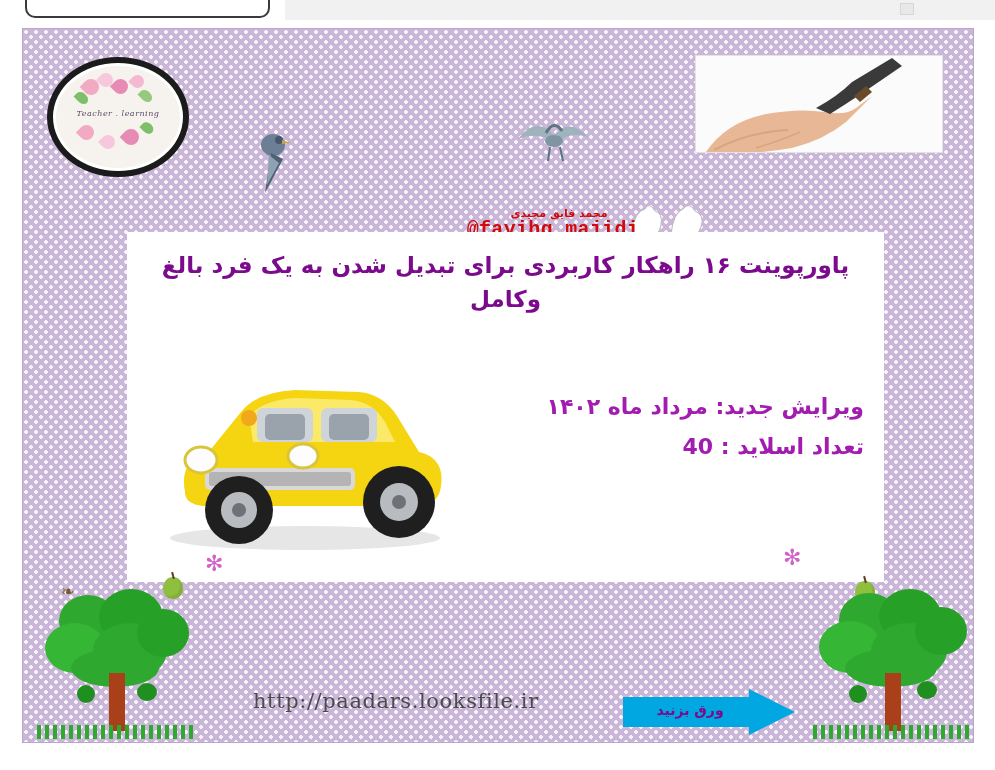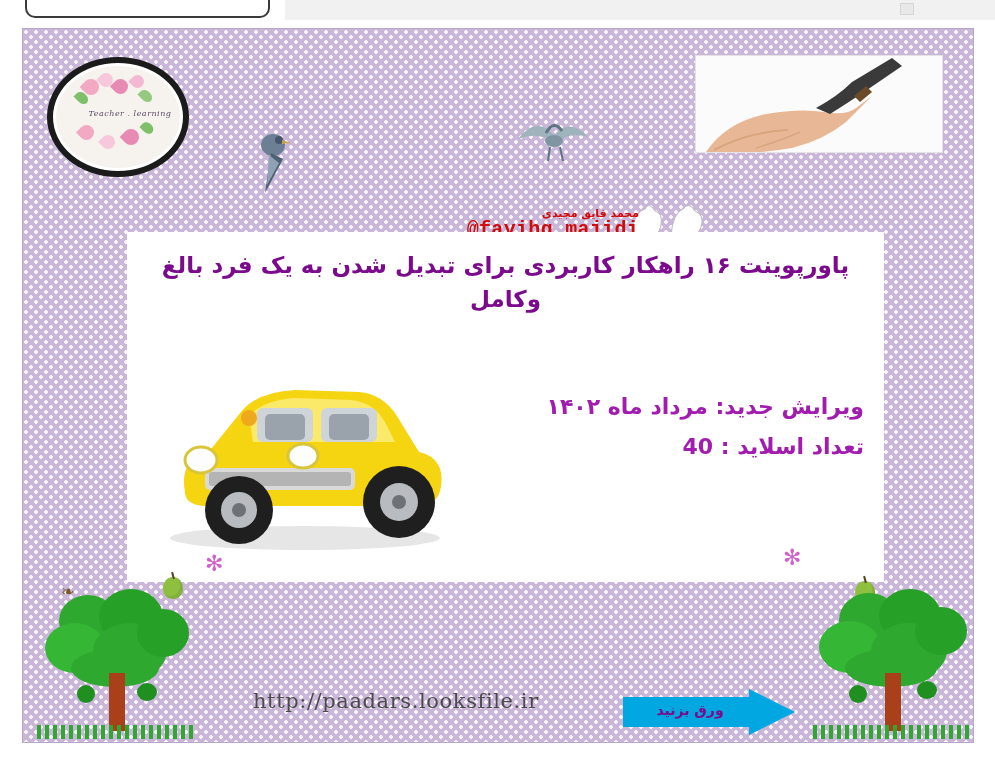--- a/index.html
+++ b/index.html
@@ -48,40 +48,39 @@
     background:#f6f3ef;
     border:6px solid #1b1b1b;
     box-shadow:inset 0 0 0 3px #ffffff;
     overflow:hidden;
   }
   .petal{position:absolute;border-radius:50% 50% 50% 0;transform:rotate(45deg);}
   #logo-text{
     position:absolute;left:0;top:46px;width:100%;text-align:center;
     font-size:8px;color:#5c4a66;font-style:italic;letter-spacing:.5px;
     font-family:"DejaVu Serif", serif;
-    margin-left:12px;
   }
 
   
   #bird-left{position:absolute;left:228px;top:100px;width:48px;height:68px;}
   #bird-mid{position:absolute;left:485px;top:80px;width:90px;height:60px;}
   #hand-pair{position:absolute;left:604px;top:170px;width:82px;height:42px;}
 
   
   #hand-photo{
     position:absolute;left:672px;top:26px;width:248px;height:98px;
     background:
       repeating-linear-gradient(0deg,#f6f6f6 0 3px,#ffffff 3px 6px),
       #ffffff;
     border:1px solid #e3e3e3;box-sizing:border-box;overflow:hidden;
   }
 
   
   #sig-block{
-    position:absolute;left:456px;top:178px;width:160px;
+    position:absolute;left:456px;top:178px;width:160px;text-align:center;
     direction:rtl;
   }
   #sig-name{font-size:11px;color:#d10b0b;font-weight:bold;line-height:14px;}
   #sig-mail{font-size:20px;color:#d10b0b;font-weight:bold;line-height:17px;letter-spacing:.3px;font-family:Liberation Mono, monospace;}
 
   
   #white-card{
     position:absolute;left:104px;top:203px;width:757px;height:350px;
     background:#ffffff;
   }

